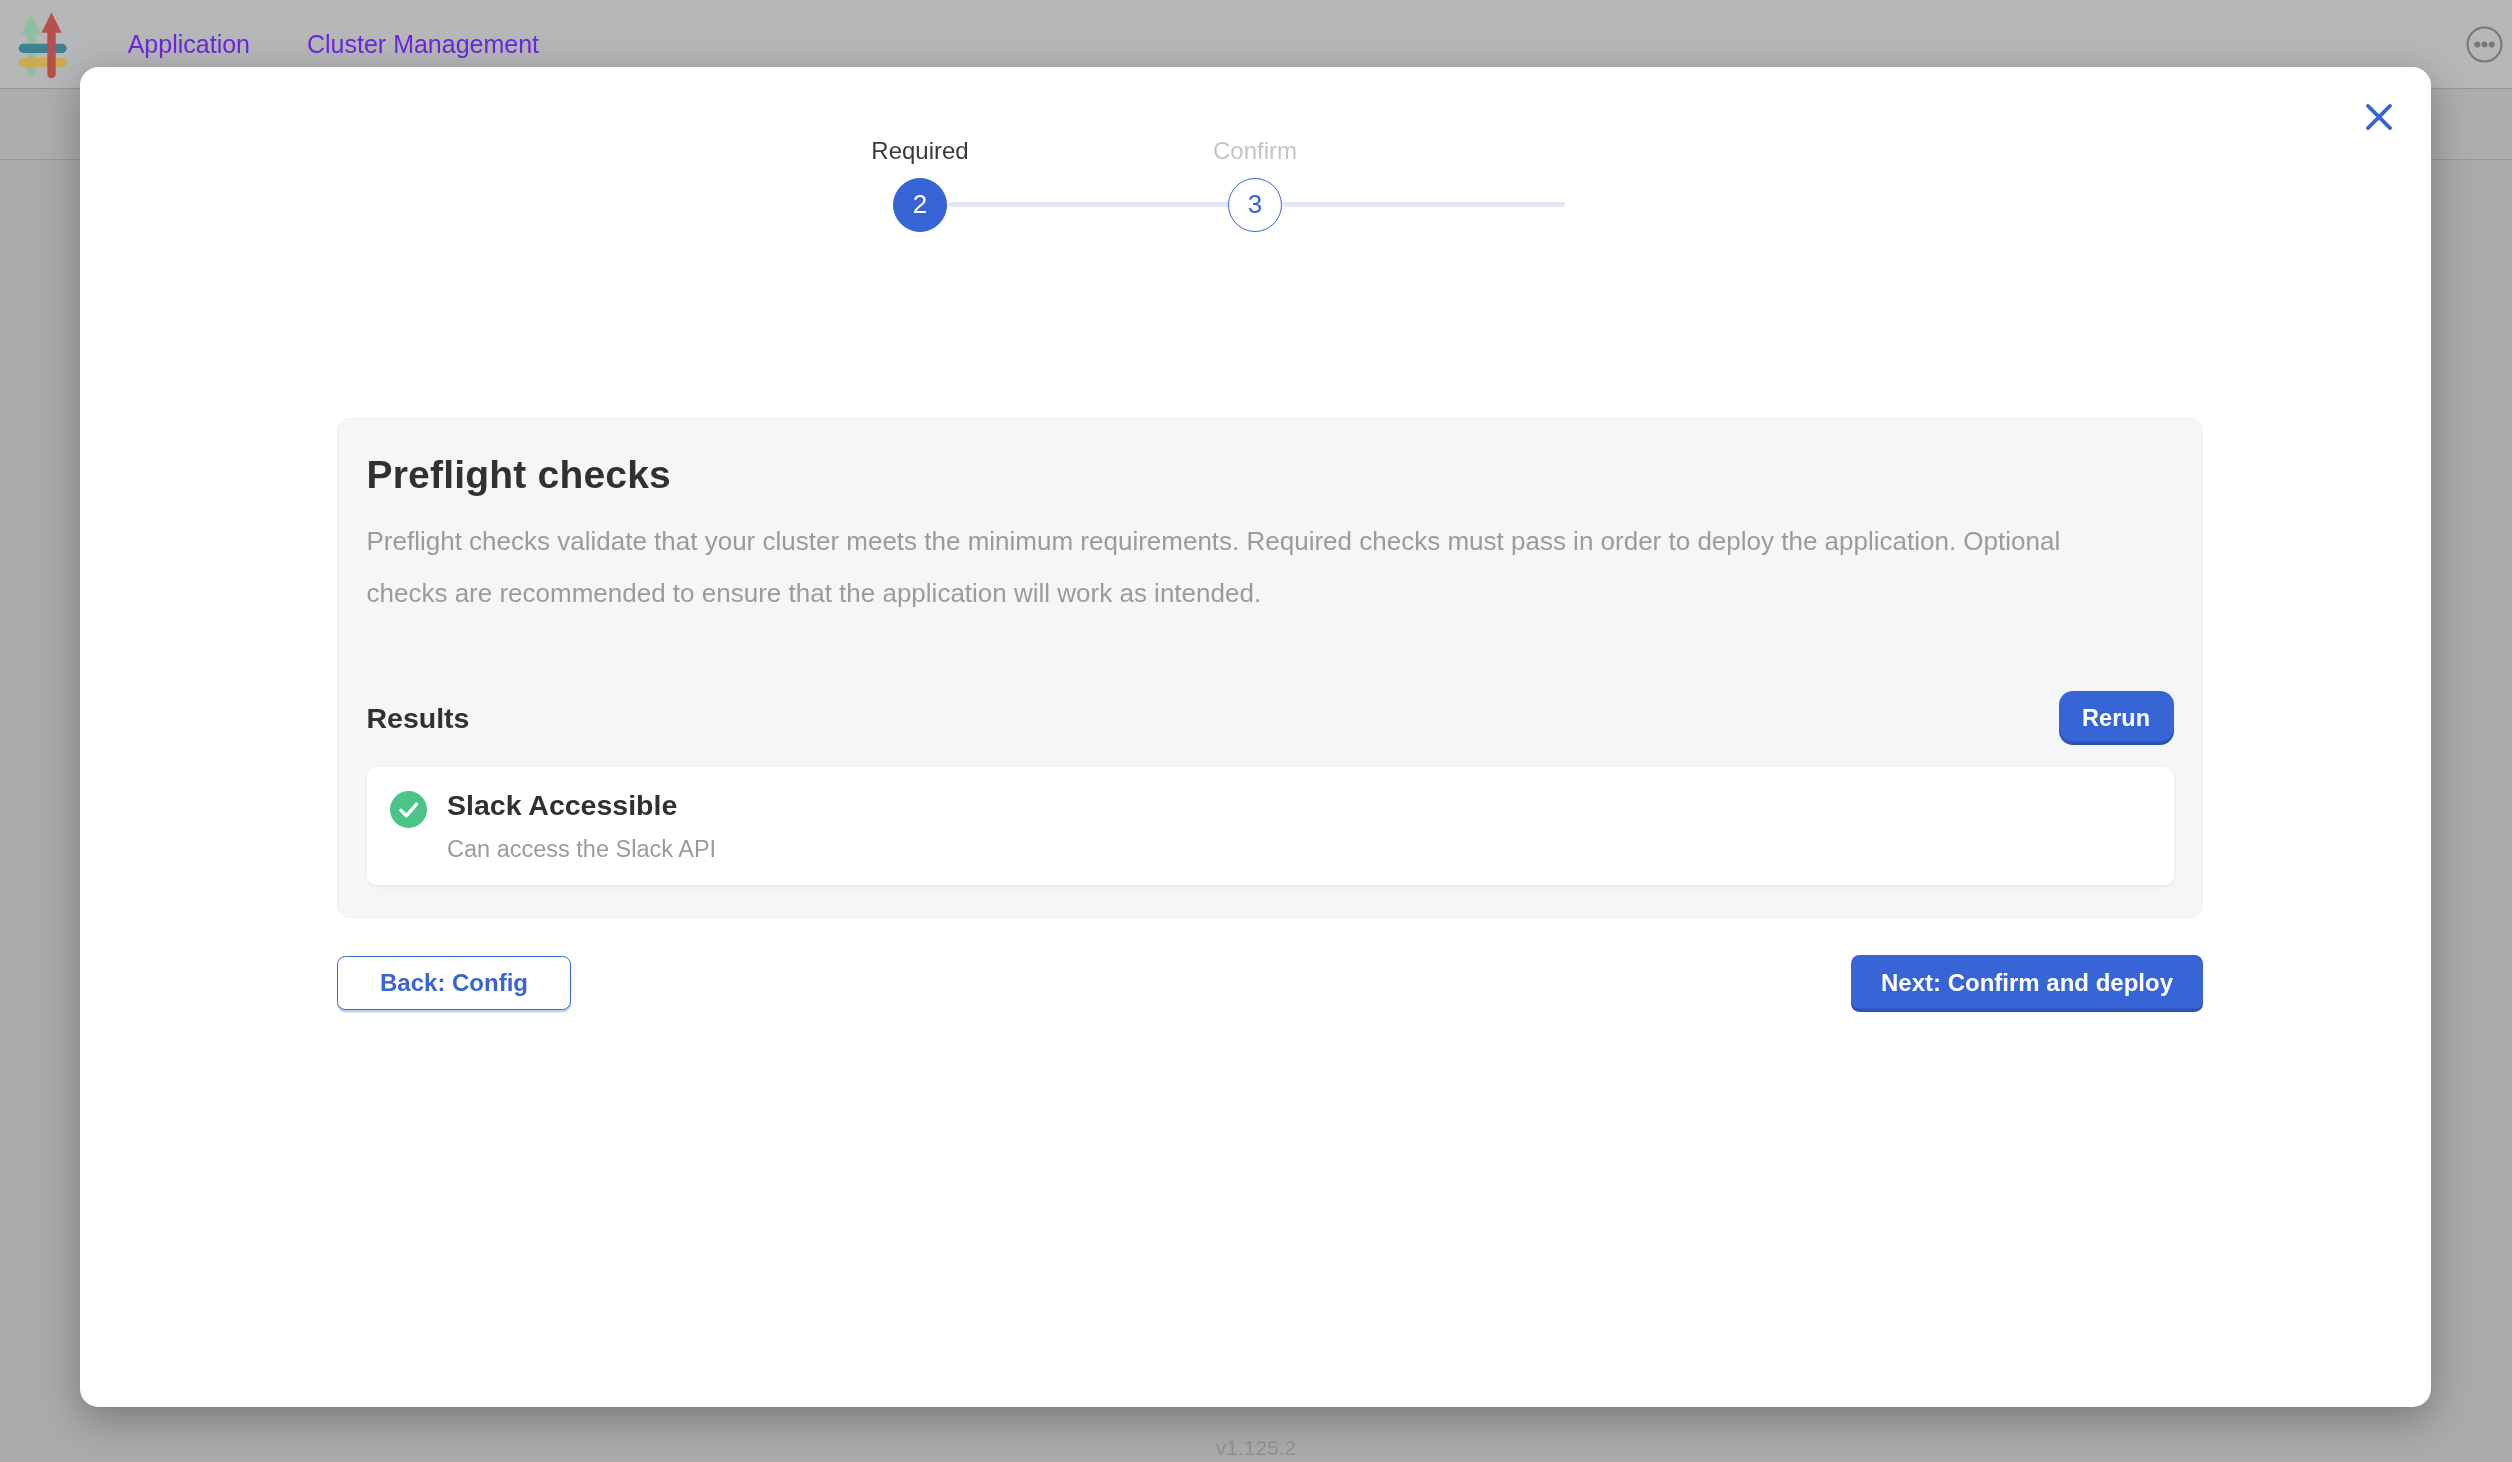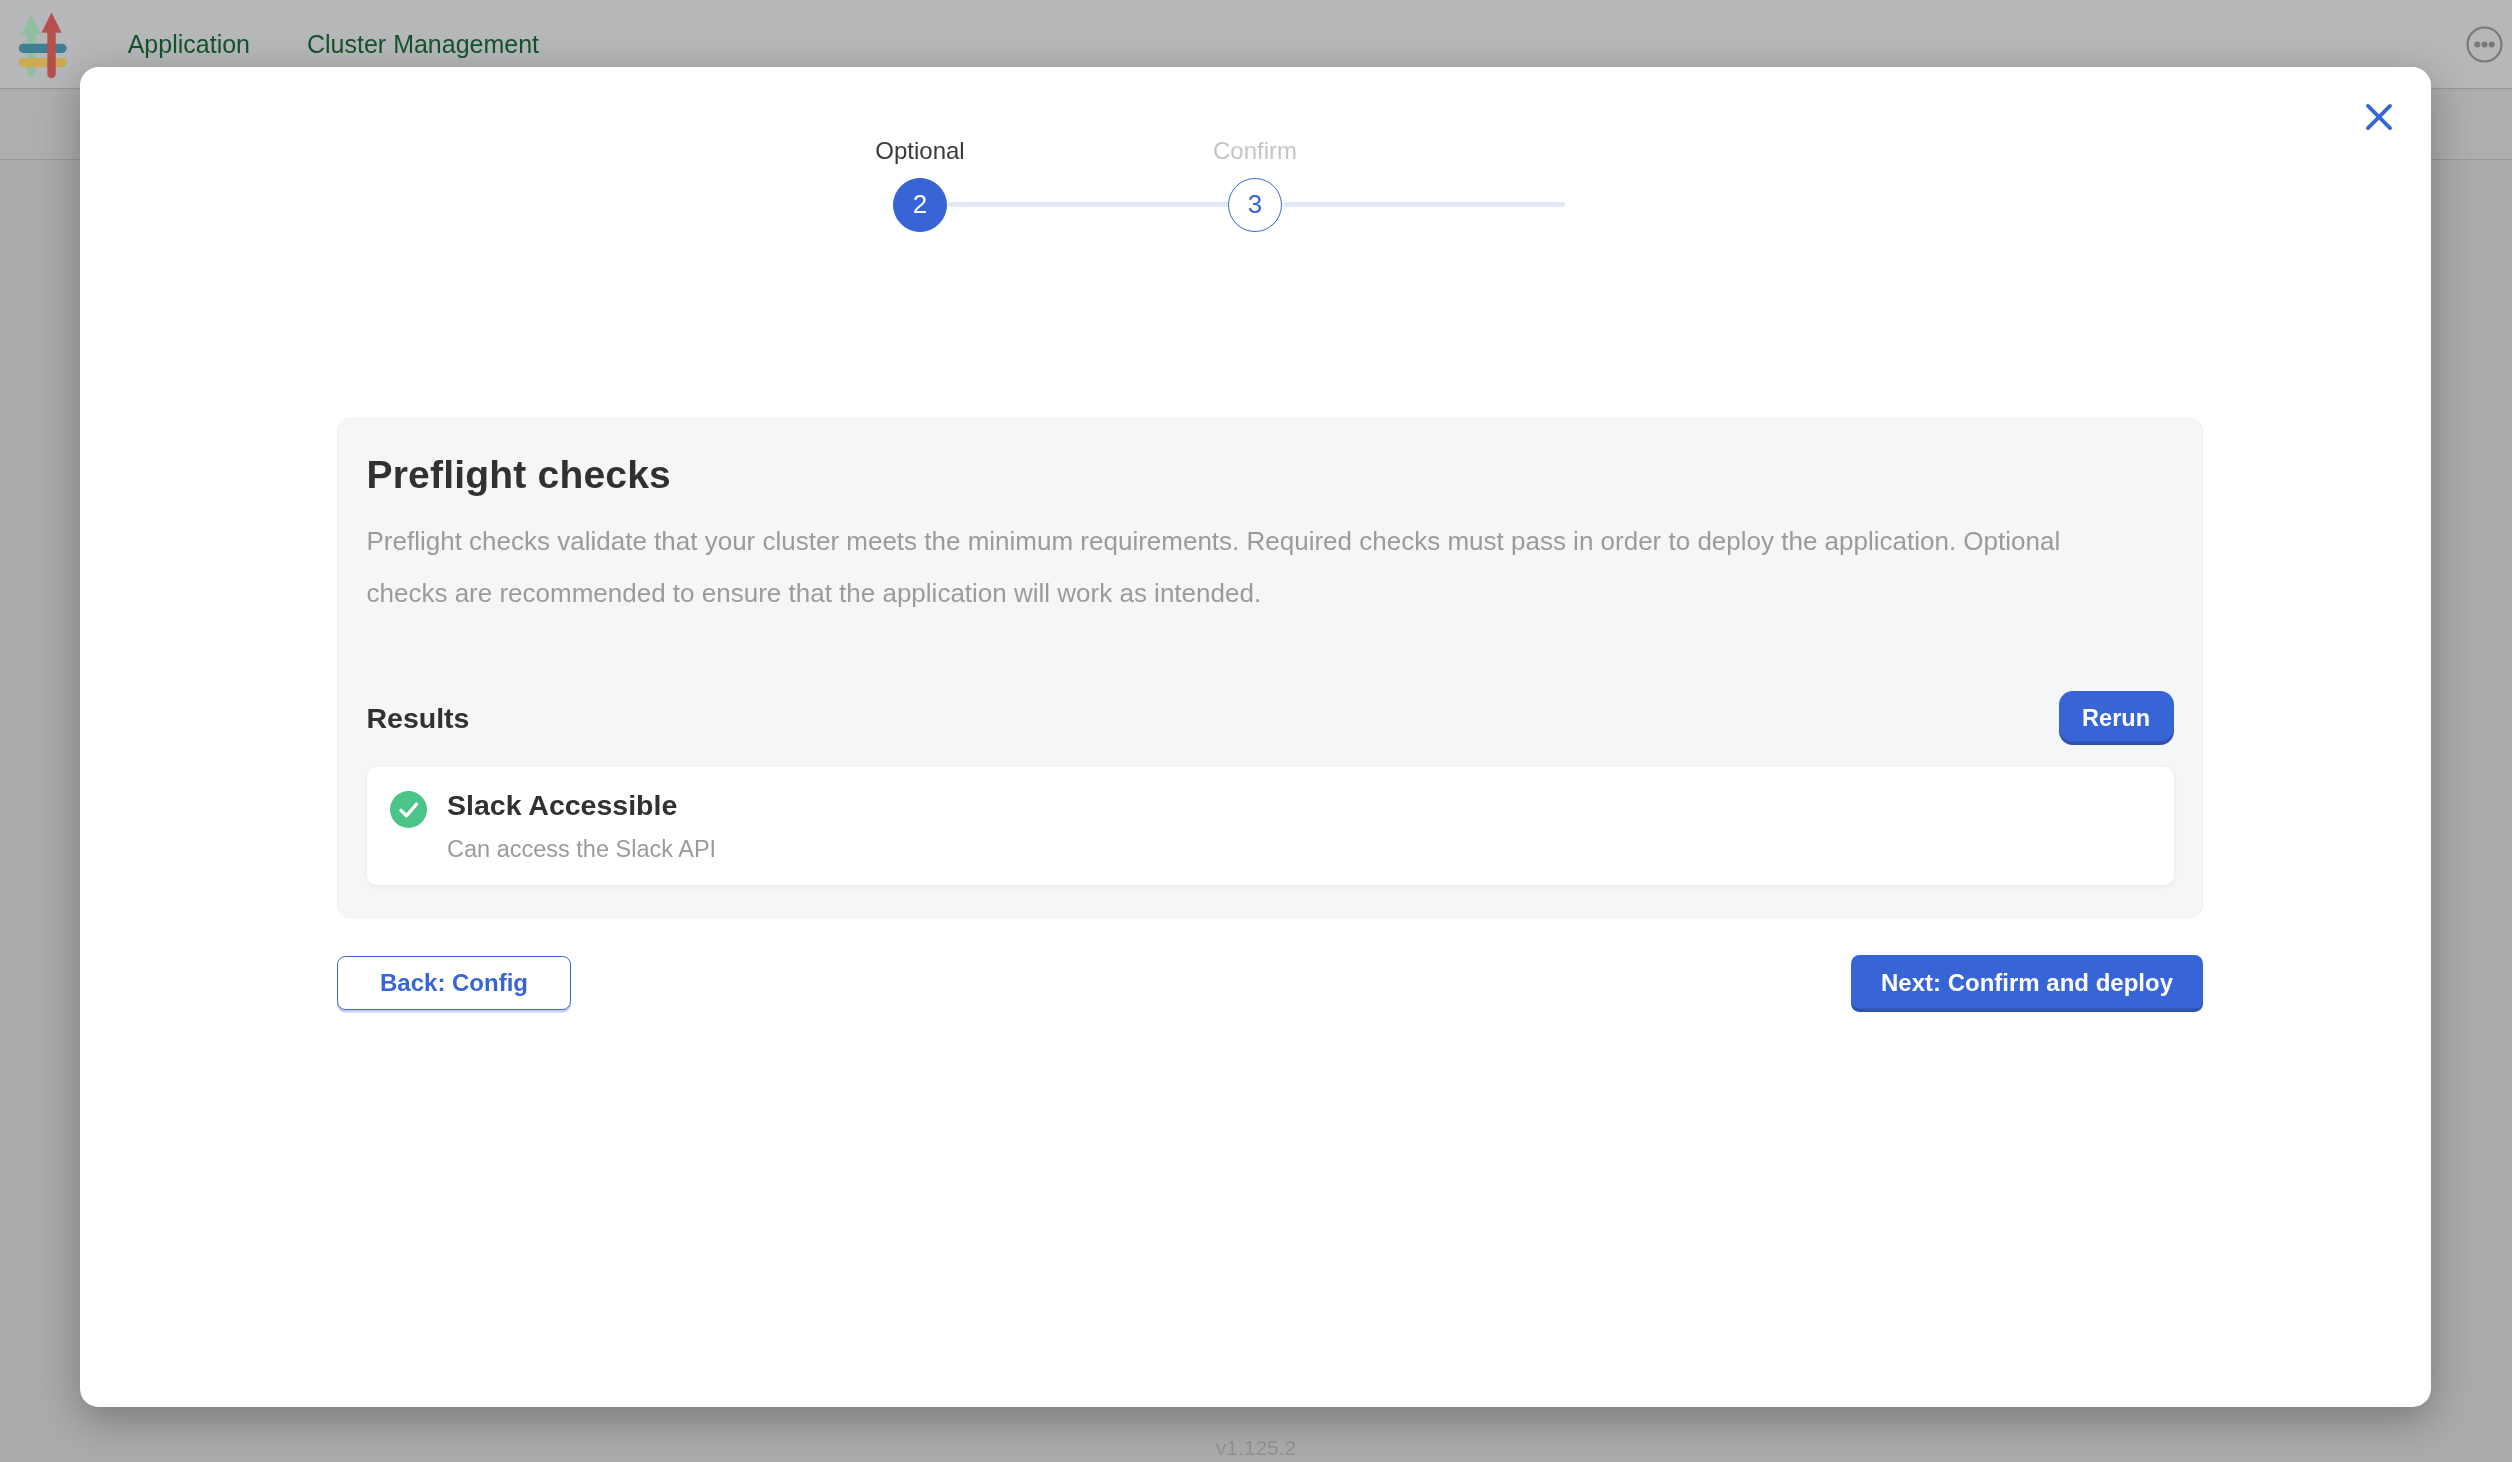--- a/index.html
+++ b/index.html
@@ -16,21 +16,21 @@
   }
   
   .bg-header{
     position:absolute;top:0;left:0;right:0;height:89px;
     background:#b6b7b8;border-bottom:1.7px solid #98989b;
     display:flex;align-items:center;
   }
   .logo{margin-left:11.7px;width:74px;height:75px;flex:0 0 auto;}
   .nav{display:flex;gap:57px;margin-left:42px;align-items:center;}
   .nav-item{
-    font-size:25px;font-weight:500;color:#14532d;cursor:pointer;white-space:nowrap;
+    font-size:25px;font-weight:500;color:#6d28d9;cursor:pointer;white-space:nowrap;
   }
   .menu-btn{margin-left:auto;margin-right:8.4px;width:39px;height:39px;cursor:pointer;}
   .bg-subband{
     position:absolute;top:91px;left:0;right:0;height:69px;
     background:#aeaeb0;border-bottom:1.7px solid #98989b;
   }
   
   .modal{
     position:absolute;left:80px;top:67px;width:2351px;height:1340px;
     background:#ffffff;border-radius:18.4px;
@@ -141,21 +141,21 @@
     <svg viewBox="0 0 40 40" width="34" height="34">
       <path d="M7 7 L33 33 M33 7 L7 33" stroke="var(--accent)" stroke-width="4.5" stroke-linecap="round" fill="none"></path>
     </svg>
   </button>
 
   <div class="stepper">
     <div class="connector c1"></div>
     <div class="connector c2"></div>
     <div class="steps">
       <div class="step active">
-        <div class="step-label">Optional</div>
+        <div class="step-label">Required</div>
         <div class="step-circle">2</div>
       </div>
       <div class="step">
         <div class="step-label">Confirm</div>
         <div class="step-circle">3</div>
       </div>
     </div>
   </div>
 
   <div class="content-wrap">

